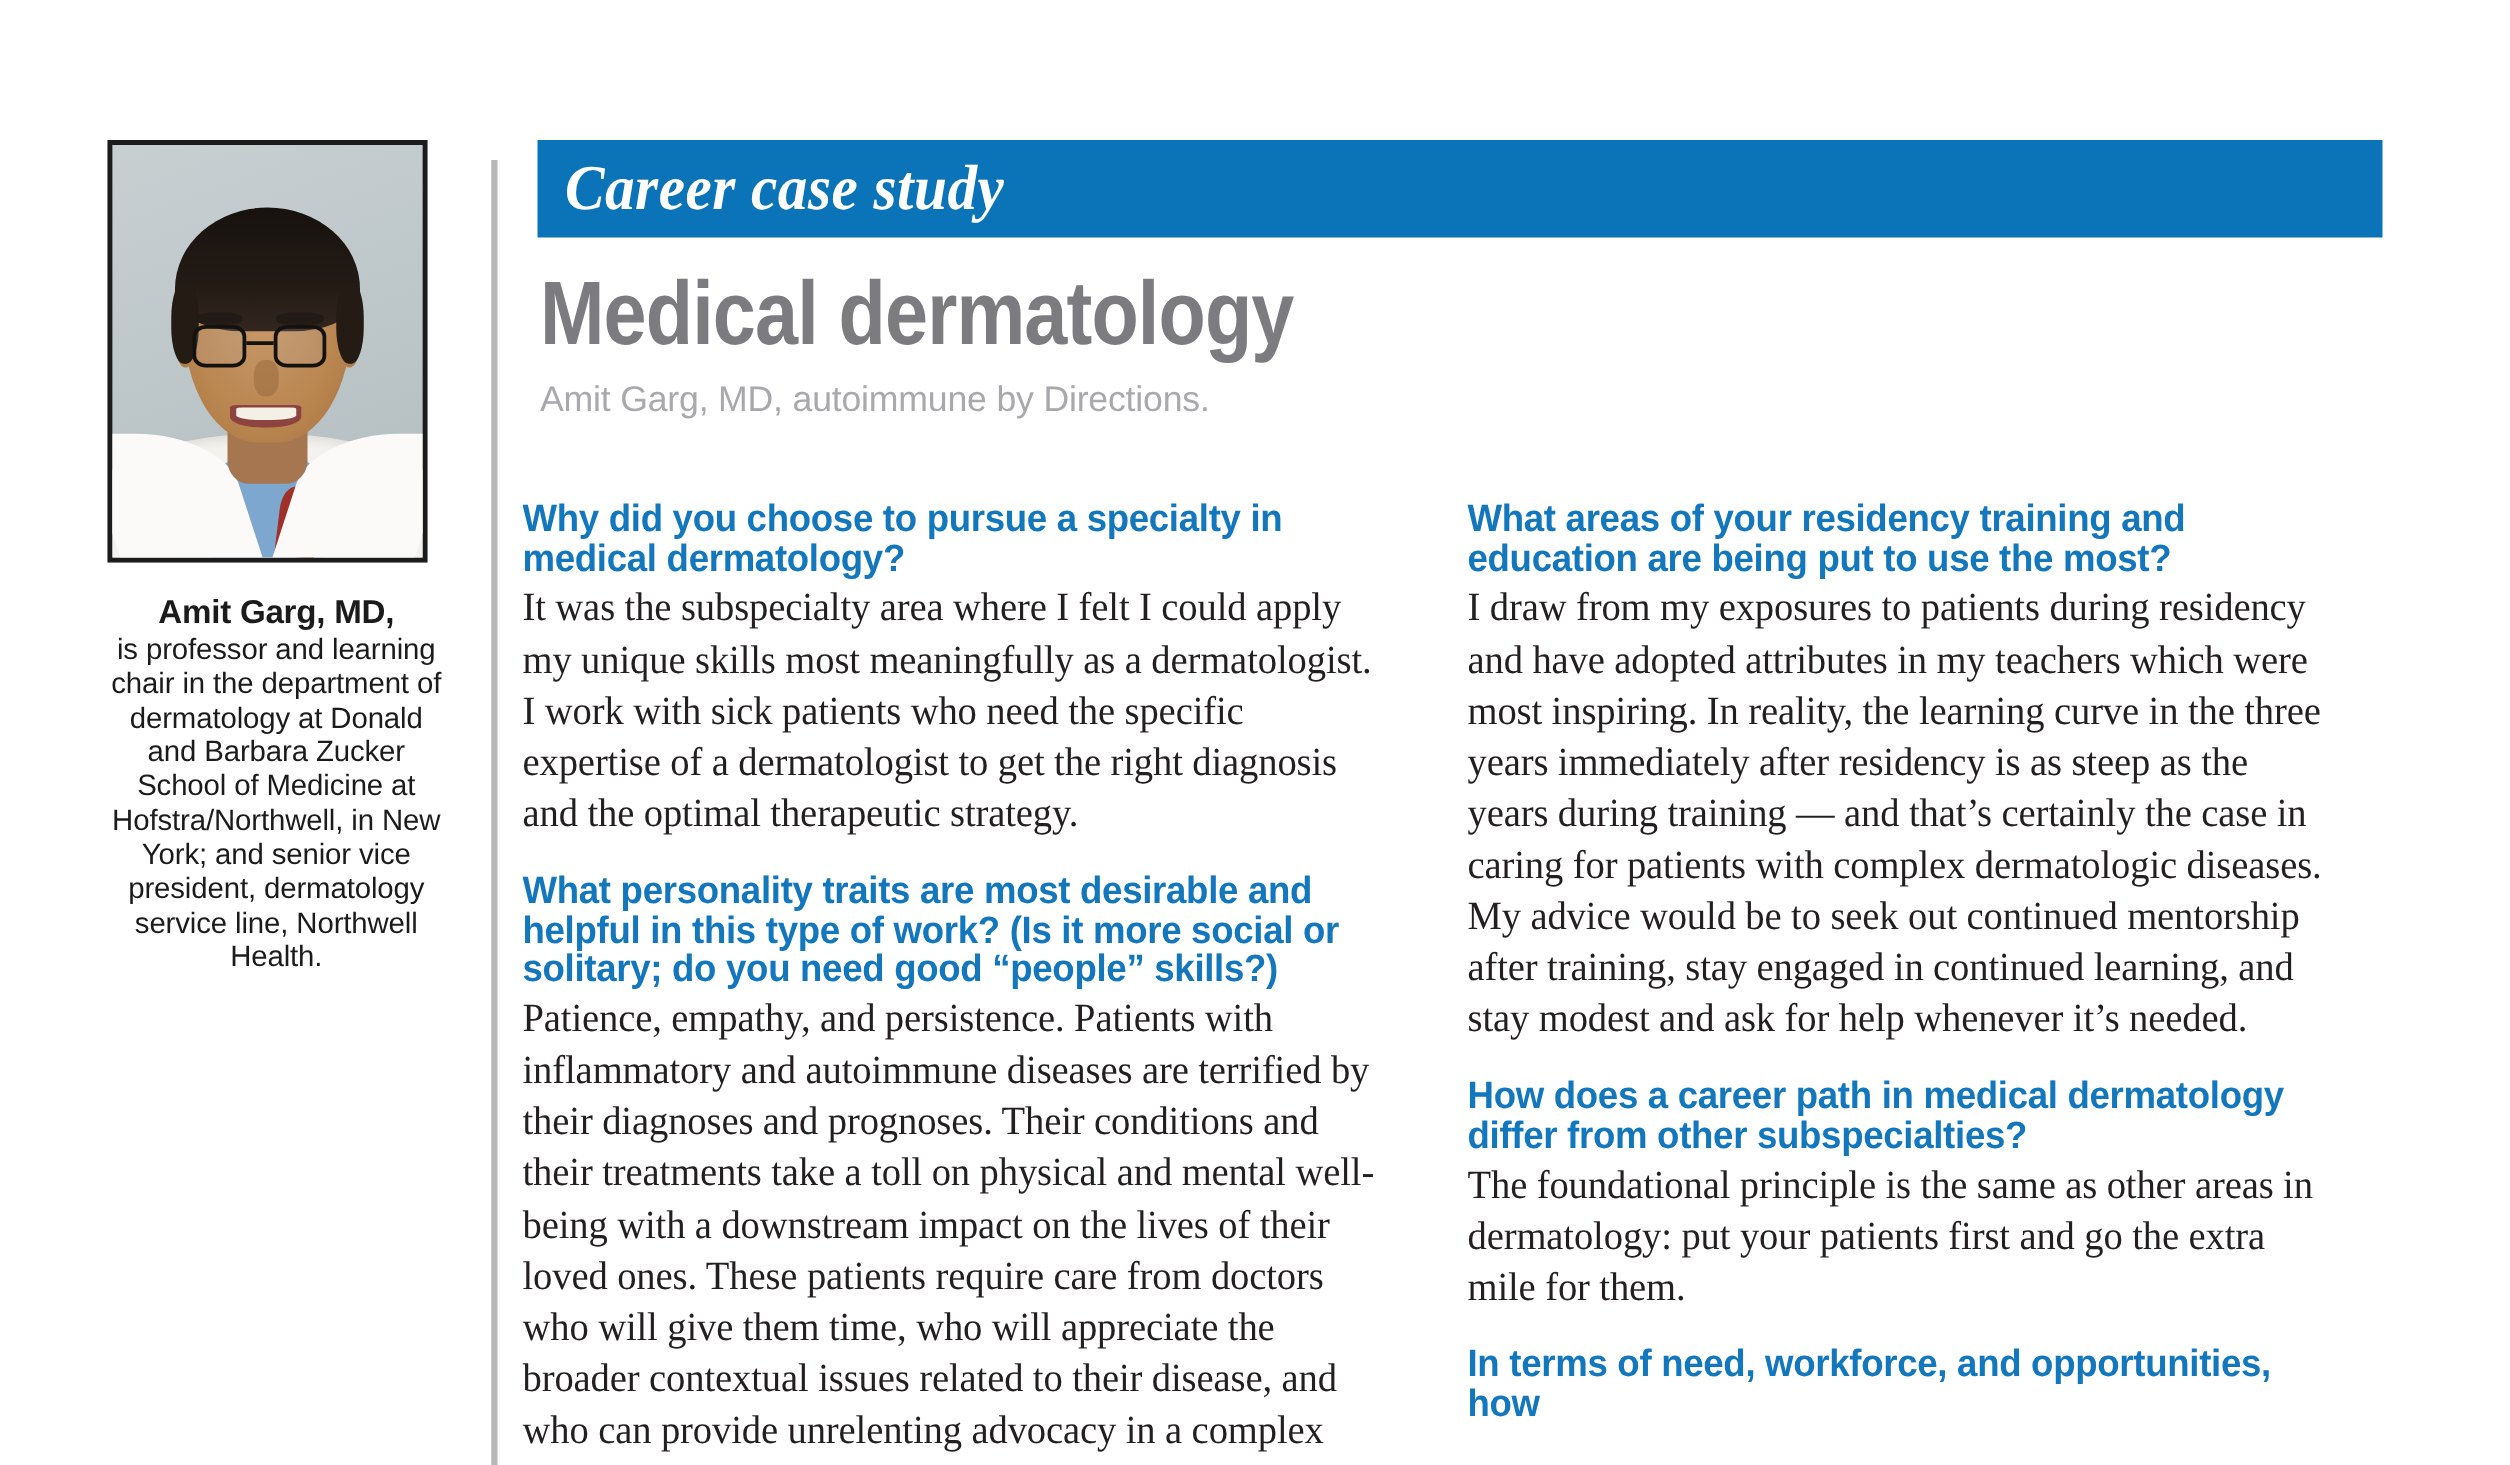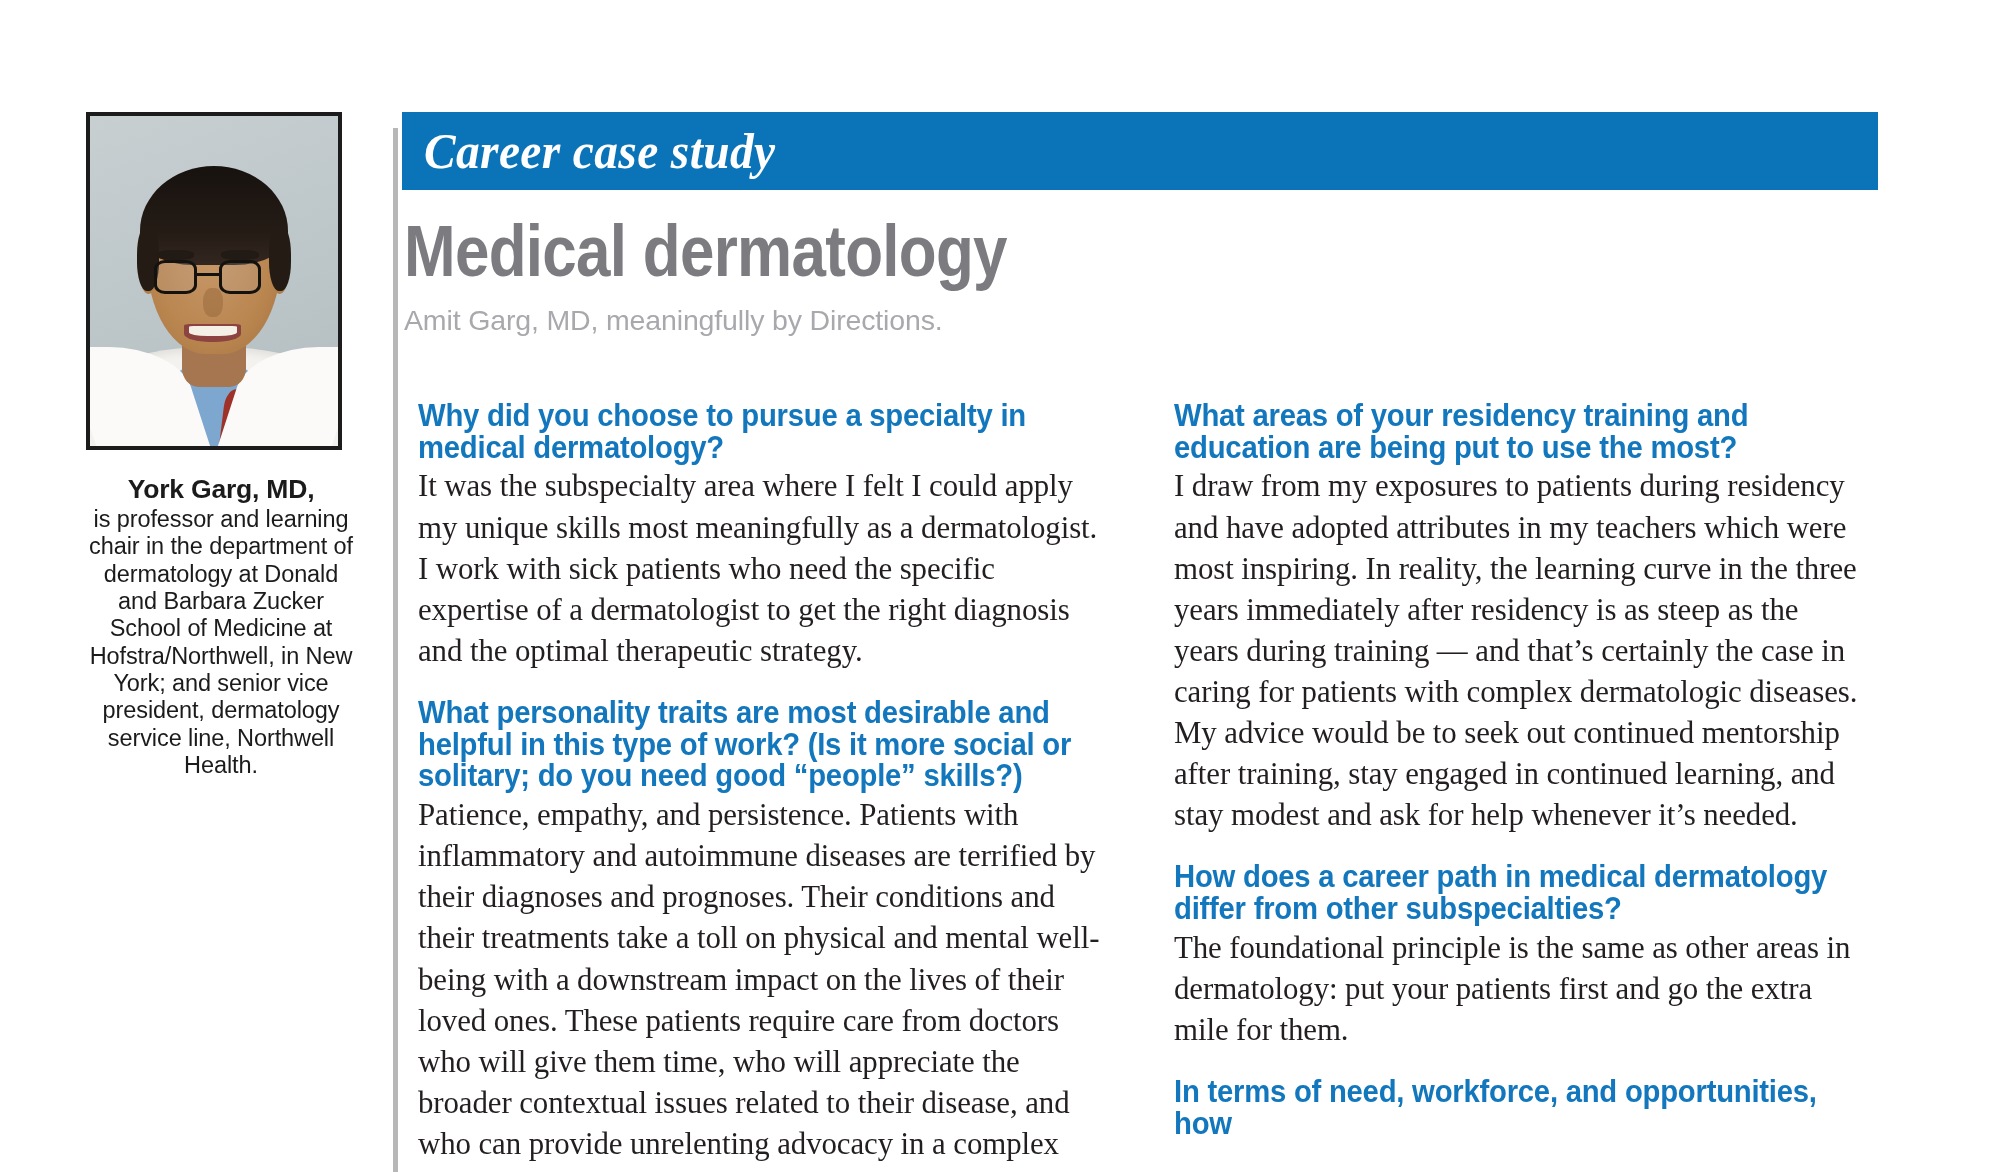--- a/index.html
+++ b/index.html
@@ -183,21 +183,21 @@
     left: 393px;
     top: 128px;
     width: 5px;
     height: 1044px;
     background: #b7b7b7;
   }
 
   
   .content {
     position: absolute;
-    left: 402px;
+    left: 430px;
     top: 112px;
     width: 1476px;
   }
 
   .kicker-bar {
     width: 1476px;
     height: 78px;
     background: #0b74b8;
     display: flex;
     align-items: center;
@@ -302,32 +302,32 @@
       <div class="pt-glass-l"></div>
       <div class="pt-glass-r"></div>
       <div class="pt-bridge"></div>
       <div class="pt-nose"></div>
       <div class="pt-mouth">
         <div class="pt-teeth"></div>
       </div>
     </div>
 
     <div class="caption">
-      <span class="name">York Garg, MD,</span><span>is professor and learning chair in the department of dermatology at Donald and Barbara Zucker School of Medicine at Hofstra/Northwell, in New York; and senior vice president, dermatology service line, Northwell Health.</span>
+      <span class="name">Amit Garg, MD,</span><span>is professor and learning chair in the department of dermatology at Donald and Barbara Zucker School of Medicine at Hofstra/Northwell, in New York; and senior vice president, dermatology service line, Northwell Health.</span>
     </div>
   </div>
 
   <div class="vrule"></div>
 
   <div class="content">
     <div class="kicker-bar">
       <div class="kicker-text">Career case study</div>
     </div>
     <h1 class="headline">Medical dermatology</h1>
-    <div class="byline"><span>Amit Garg, MD, meaningfully by </span><span class="pub">Directions</span><span>.</span></div>
+    <div class="byline"><span>Amit Garg, MD, autoimmune by </span><span class="pub">Directions</span><span>.</span></div>
   </div>
 
   <div class="columns">
 
     <div class="col">
       <div class="qa">
         <p class="q">Why did you choose to pursue a specialty in medical dermatology?</p>
         <p class="a">It was the subspecialty area where I felt I could apply my unique skills most meaningfully as a dermatologist. I work with sick patients who need the specific expertise of a dermatologist to get the right diagnosis and the optimal therapeutic strategy.</p>
       </div>
       <div class="qa">

